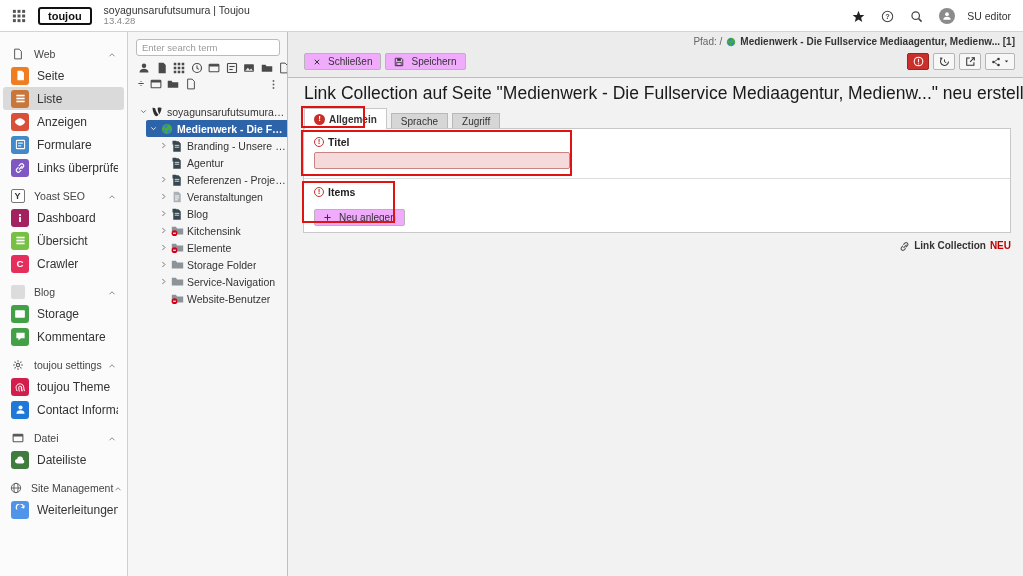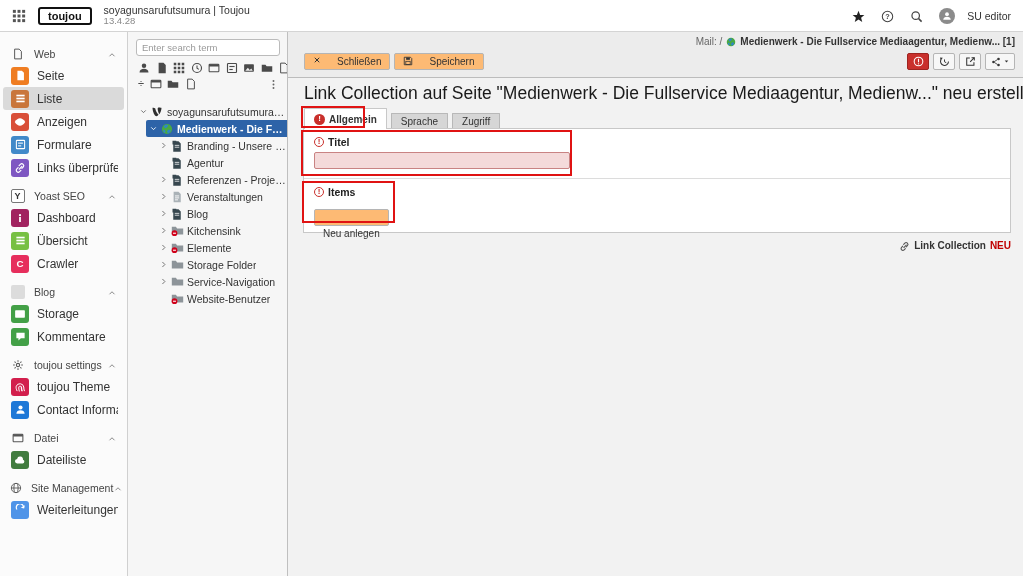--- a/index.html
+++ b/index.html
@@ -54,40 +54,40 @@
   .tnode.d2 { padding-left:30px; }
   .tnode.sel { background:#2d63a8; color:#fff; font-weight:bold; margin-left:18px; border-radius:2px 0 0 2px; padding-left:2px; }
   .tnode.sel .tchev { color:#fff; }
 
   
   .main { position:absolute; left:288px; top:32px; width:735px; height:544px; background:#f2f2f2; }
   .docheader { position:absolute; left:0; top:0; width:735px; height:46px; background:#ececec; border-bottom:1px solid #bcbcbc; }
   .dh-path { position:absolute; right:8px; top:4px; font-size:10px; color:#666; display:flex; align-items:center; gap:4px; }
   .dh-path .pg { font-weight:bold; color:#333; }
   .dh-buttons { position:absolute; left:16px; top:21px; display:flex; gap:4px; }
-  .btn { display:inline-flex; align-items:flex-start; gap:16px; background:#fdba74; border:1px solid #b5b5b5; border-radius:2px; font-size:10px; color:#333; padding:2px 8px; height:17px; cursor:pointer; font-family:inherit; }
+  .btn { display:inline-flex; align-items:center; gap:7px; background:#f0abfc; border:1px solid #b5b5b5; border-radius:2px; font-size:10px; color:#333; padding:2px 8px; height:17px; cursor:pointer; font-family:inherit; }
   .dh-actions { position:absolute; right:8px; top:21px; display:flex; gap:4px; }
   .ibtn { width:22px; height:17px; display:inline-flex; align-items:center; justify-content:center; background:#f7f7f7; border:1px solid #b5b5b5; border-radius:2px; color:#333; cursor:pointer; }
   .ibtn.danger { background:#c9302c; border-color:#9e2420; color:#fff; }
   .ibtn.wide { width:30px; gap:2px; }
 
   .page-title { position:absolute; left:16px; top:51px; font-size:17.5px; font-weight:400; color:#1a1a1a; white-space:nowrap; }
 
   .tabs { position:absolute; left:16px; top:76px; display:flex; align-items:flex-end; gap:4px; height:21px; }
   .tab { font-size:10px; padding:2px 9px; background:#d6d6d6; border:1px solid #b8b8b8; border-bottom:none; color:#333; height:16px; cursor:pointer; display:flex; align-items:center; gap:4px; border-radius:1px 1px 0 0; }
   .tab.active { background:#fff; border-color:#c8c8c8; height:21px; font-weight:bold; z-index:2; }
 
   .panel { position:absolute; left:15px; top:96px; width:708px; height:105px; background:#fff; border:1px solid #c8c8c8; z-index:1; }
   .fgroup { padding:7px 10px; }
   .fgroup + .fgroup { border-top:1px solid #dcdcdc; }
   .flabel { display:flex; align-items:center; gap:4px; font-size:10.5px; font-weight:bold; color:#222; }
   .err-o { width:10px; height:10px; border:1px solid #c9302c; border-radius:50%; color:#c9302c; font-size:8px; font-weight:bold; display:inline-flex; align-items:center; justify-content:center; line-height:1; }
   .err-f { width:11px; height:11px; background:#c9302c; border-radius:50%; color:#fff; font-size:8px; font-weight:bold; display:inline-flex; align-items:center; justify-content:center; line-height:1; }
   .titel-input { display:block; margin-top:4px; width:256px; height:17px; background:#f4dada; border:1px solid #c98383; border-radius:2px; font-family:inherit; font-size:10px; padding:0 5px; }
-  .newbtn { margin-top:11px;flex-direction:column; }
+  .newbtn { margin-top:11px; }
 
   .record-footer { position:absolute; right:12px; top:208px; font-size:10px; color:#333; display:flex; align-items:center; gap:4px; }
   .record-footer .rt { font-weight:bold; }
   .record-footer .rs { font-weight:bold; color:#c00000; }
 
   
   .anno { position:absolute; border:2px solid #e01313; pointer-events:none; z-index:10; }
   .anno-tab   { left:301px; top:106px; width:64px; height:22px; }
   .anno-titel { left:301px; top:130px; width:271px; height:46px; }
   .anno-items { left:302px; top:181px; width:93px;  height:42px; }
@@ -755,21 +755,21 @@
             </svg>
           </span>
         <span class="tlabel">Website-Benutzer</span>
       </div>
     </div>
   </div>
 
   <div class="main">
     <div class="docheader">
       <div class="dh-path">
-        <span>Mail: /</span>
+        <span>Pfad: /</span>
         <span><svg class="ic" width="10" height="10">
               <use href="#i-globeC"></use>
             </svg></span>
         <span class="pg">Medienwerk - Die Fullservice Mediaagentur, Medienw... [1]</span>
       </div>
       <div class="dh-buttons">
         <button class="btn">
           <svg class="ic" width="8" height="8" style="color:#333">
               <use href="#i-x"></use>
             </svg>

